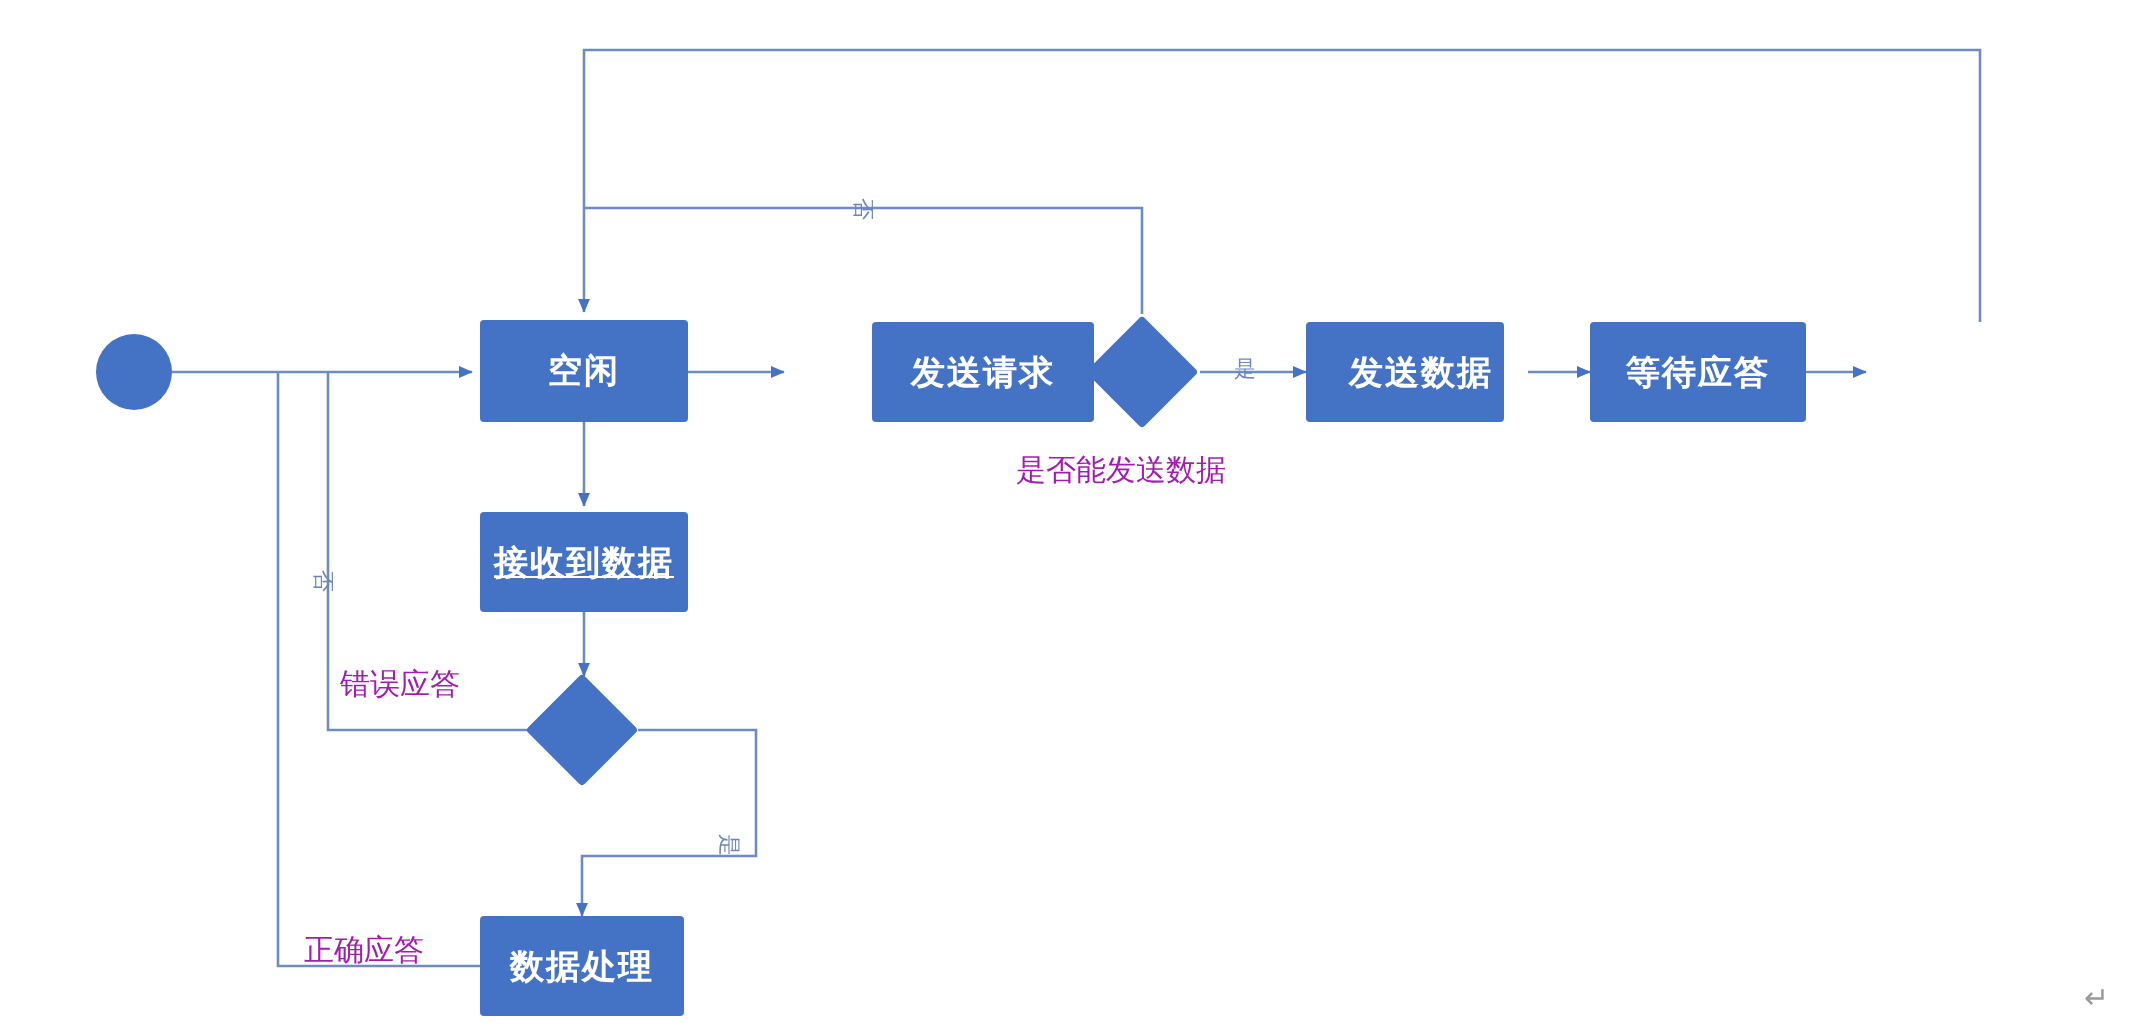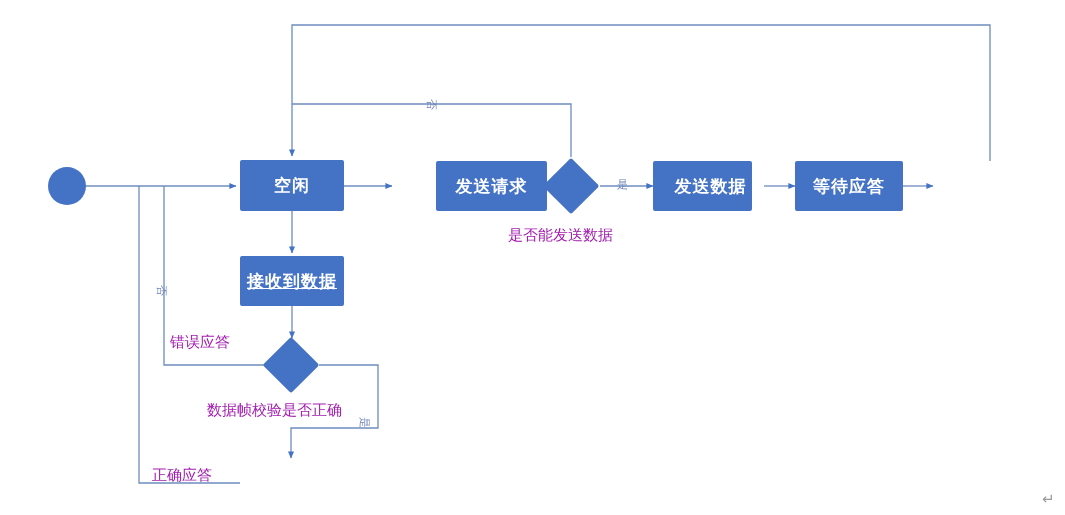--- a/index.html
+++ b/index.html
@@ -102,30 +102,30 @@
 
   <div class="node" style="left:795px;top:161px;width:108px;height:50px;font-family:Liberation Serif, serif;">
     <span>等待应答</span>
   </div>
 
 
   <div class="node" style="left:240px;top:256px;width:104px;height:50px;text-decoration:underline;">
     <span>接收到数据</span>
   </div>
 
+  <div class="node" style="left:240px;top:458px;width:102px;height:50px;">
+    <span>数据处理</span>
+  </div>
 
   <div class="diamond" style="left:551px;top:166px;width:40px;height:40px;"></div>
   <div class="edge-label" style="left:508px;top:226px;">
     <span>是否能发送数据</span>
   </div>
 
   <div class="diamond" style="left:271px;top:345px;width:40px;height:40px;"></div>
-  <div class="edge-label" style="left:207px;top:401px;">
-    <span>数据帧校验是否正确</span>
-  </div>
 
   <div class="edge-label small" style="left:617px;top:177px;">
     <span>是</span>
   </div>
 
   <div class="edge-label small rot" style="left:426px;top:97px;">
     <span>否</span>
   </div>
 
   <div class="edge-label small rot" style="left:359px;top:415px;">

